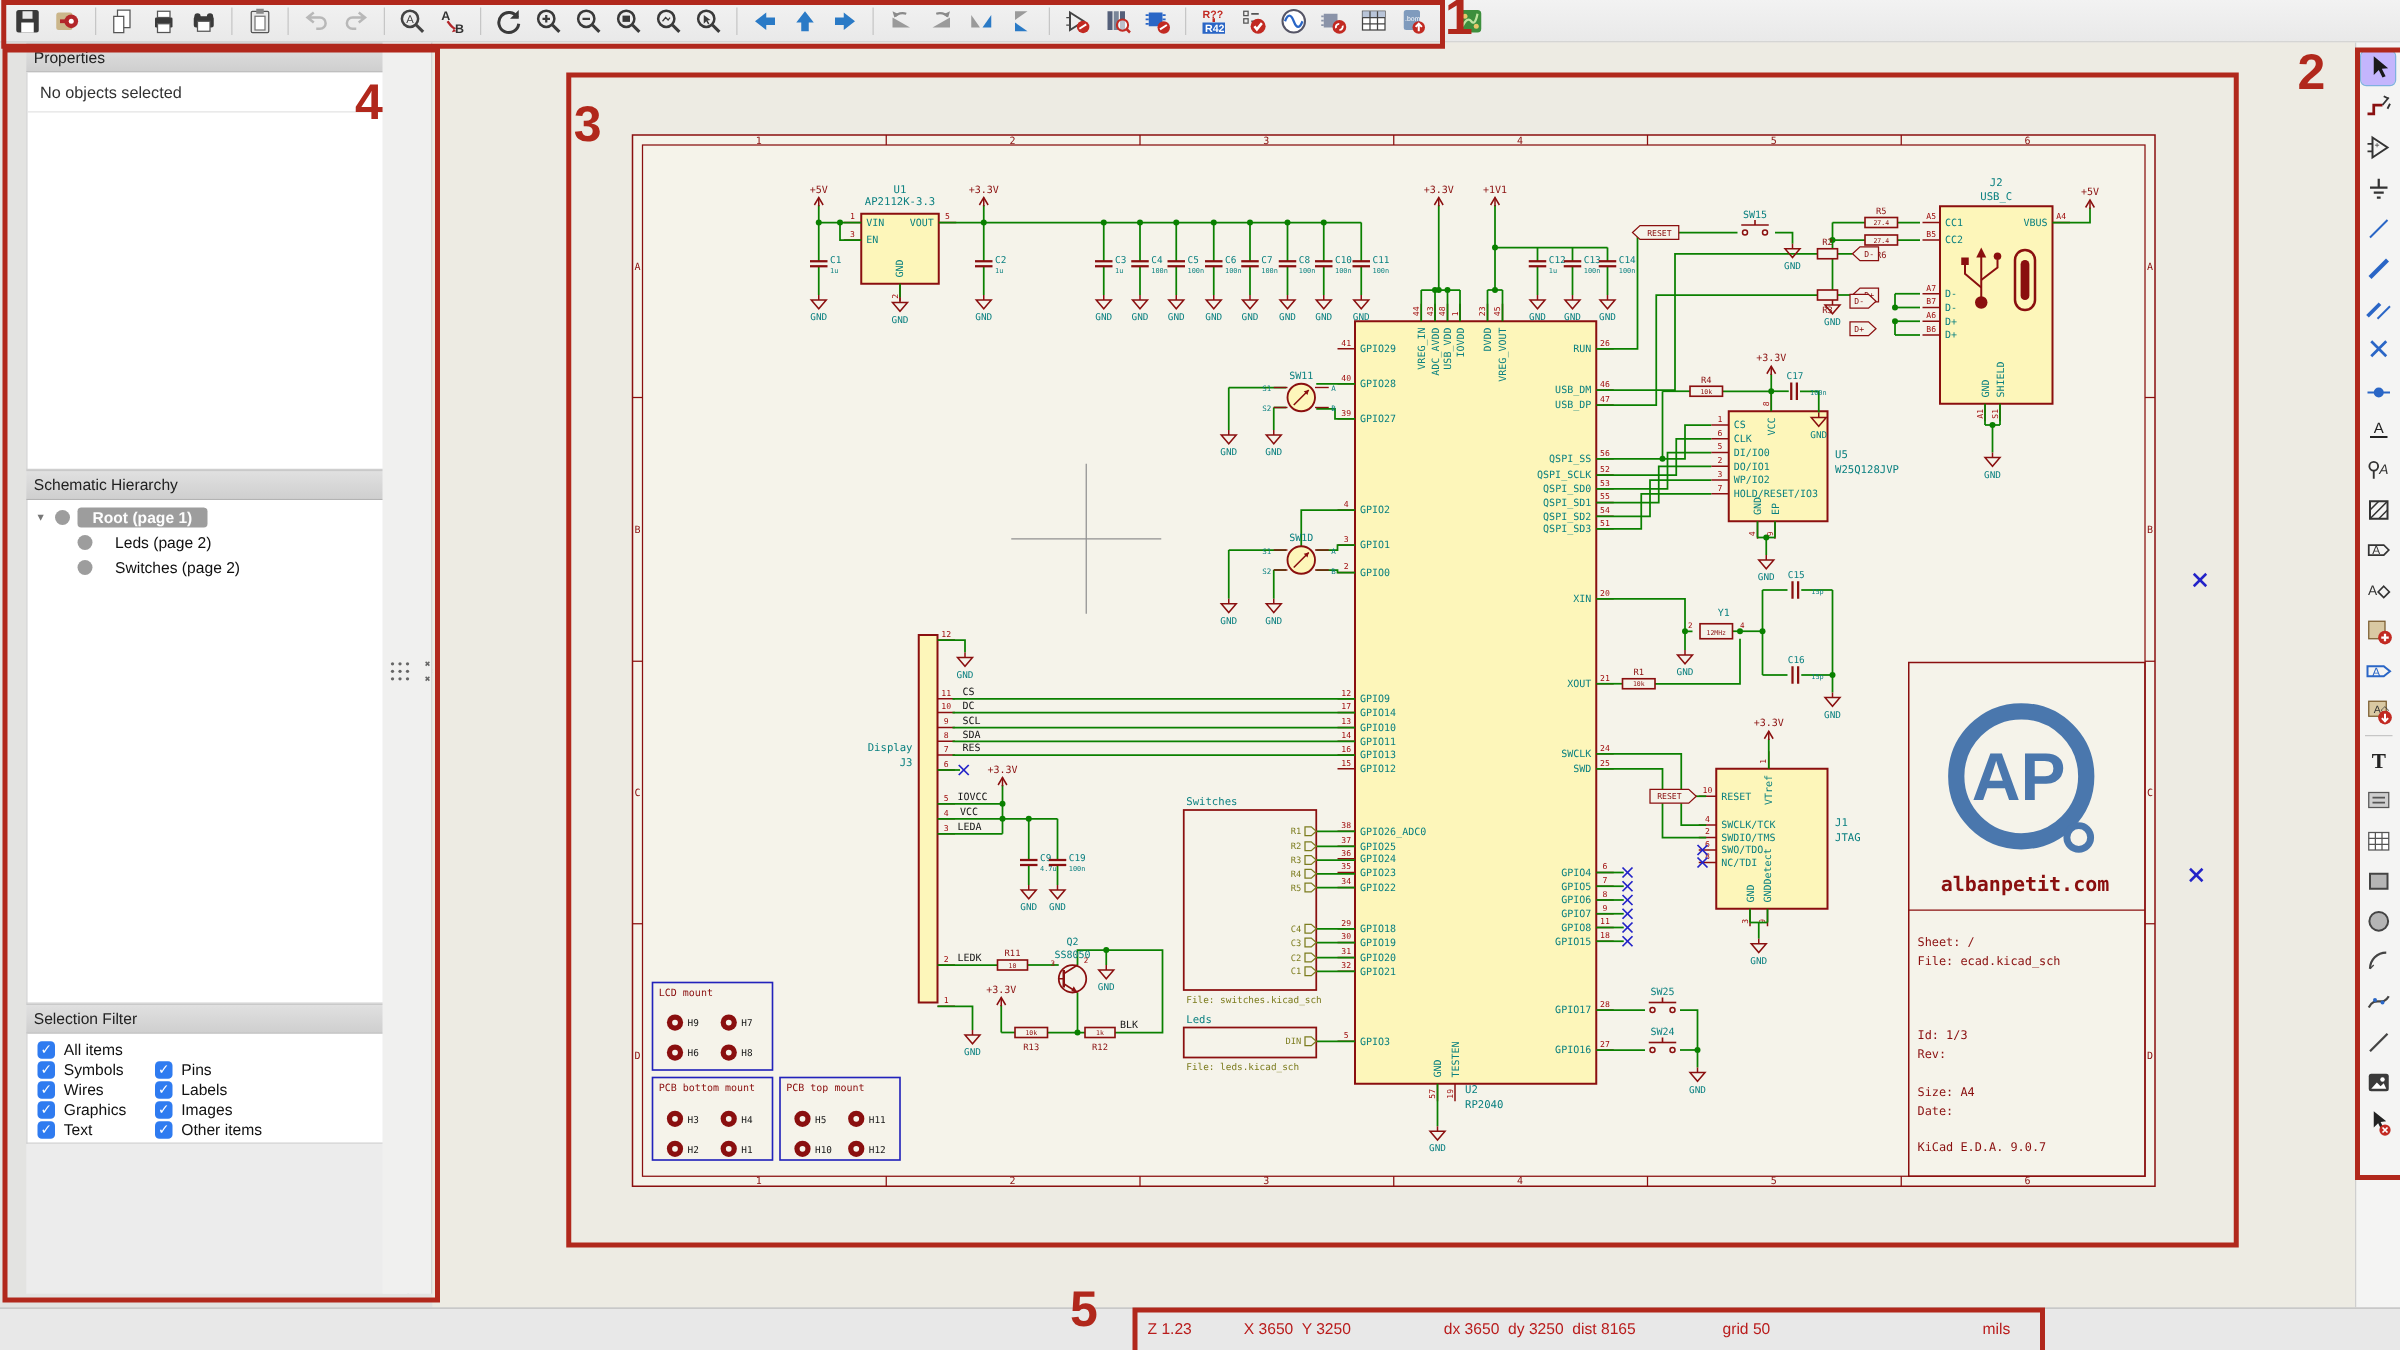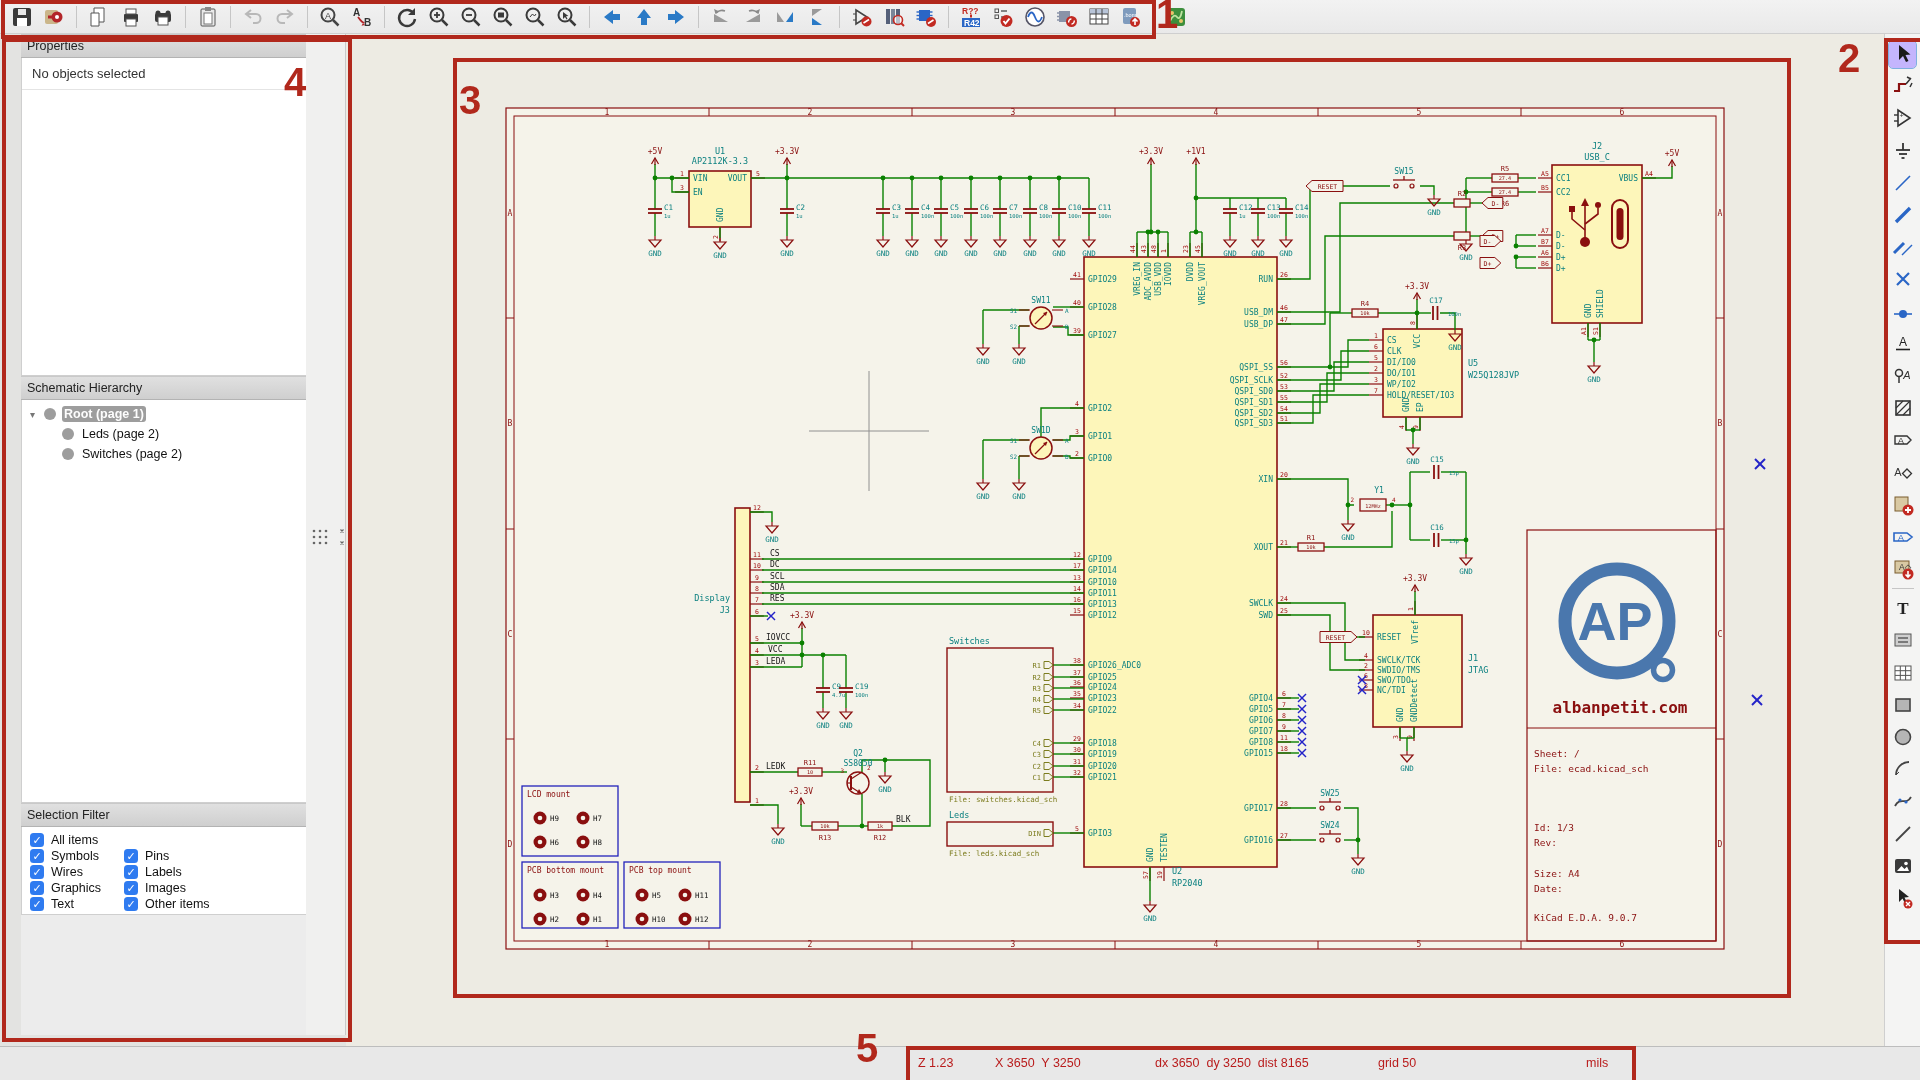--- a/index.html
+++ b/index.html
@@ -17,21 +17,21 @@
     display:flex;align-items:center;padding:0 6px;font-size:12.5px;color:#222;}
   .phead .x{margin-left:auto;width:13px;height:13px;border-radius:50%;background:#c2c2c2;color:#fff;font-size:9px;
     display:flex;align-items:center;justify-content:center;line-height:1;}
   .pbody{background:#fff;border:1px solid #cfcfcf;border-top:none;box-sizing:border-box;}
   #prop-body{height:318px;}
   #prop-empty{padding:8px 10px;font-size:13px;color:#333;border-bottom:1px solid #e4e4e4;}
   #hier-body{height:403px;font-size:12.5px;color:#111;padding-top:4px;}
   .hrow{display:flex;align-items:center;height:20px;padding-left:8px;}
   .hrow .chev{width:12px;color:#777;font-size:10px;}
   .hrow .dot{width:12px;height:12px;border-radius:50%;background:#9d9d9d;margin:0 6px 0 2px;flex:none;}
-  .hrow .lbl{padding:1px 2px;border-radius:3px;}
+  .hrow .lbl{padding:1px 12px;border-radius:3px;}
   .hrow.sel .lbl{background:#9d9d9d;color:#fdfdfd;font-weight:bold;}
   .hrow.child{padding-left:26px;text-align:center;}
   #filt-body{height:88px;padding:5px 0 0 0;}
   .frow{display:flex;height:16px;align-items:center;font-size:12.5px;color:#111;}
   .fitem{display:flex;align-items:center;width:86px;margin-left:8px;}
   .fitem .cb{width:14px;height:14px;border-radius:3.5px;background:#2f7bf0;color:#fff;font-size:11px;line-height:14px;
     text-align:center;margin-right:7px;flex:none;}
   
   #lefttools{position:absolute;left:306px;top:34px;width:40px;height:1001px;background:#f0f0ef;border-right:1px solid #c9c9c9;
     box-sizing:border-box;display:flex;flex-direction:row;align-items:center;padding-top:4px;}

